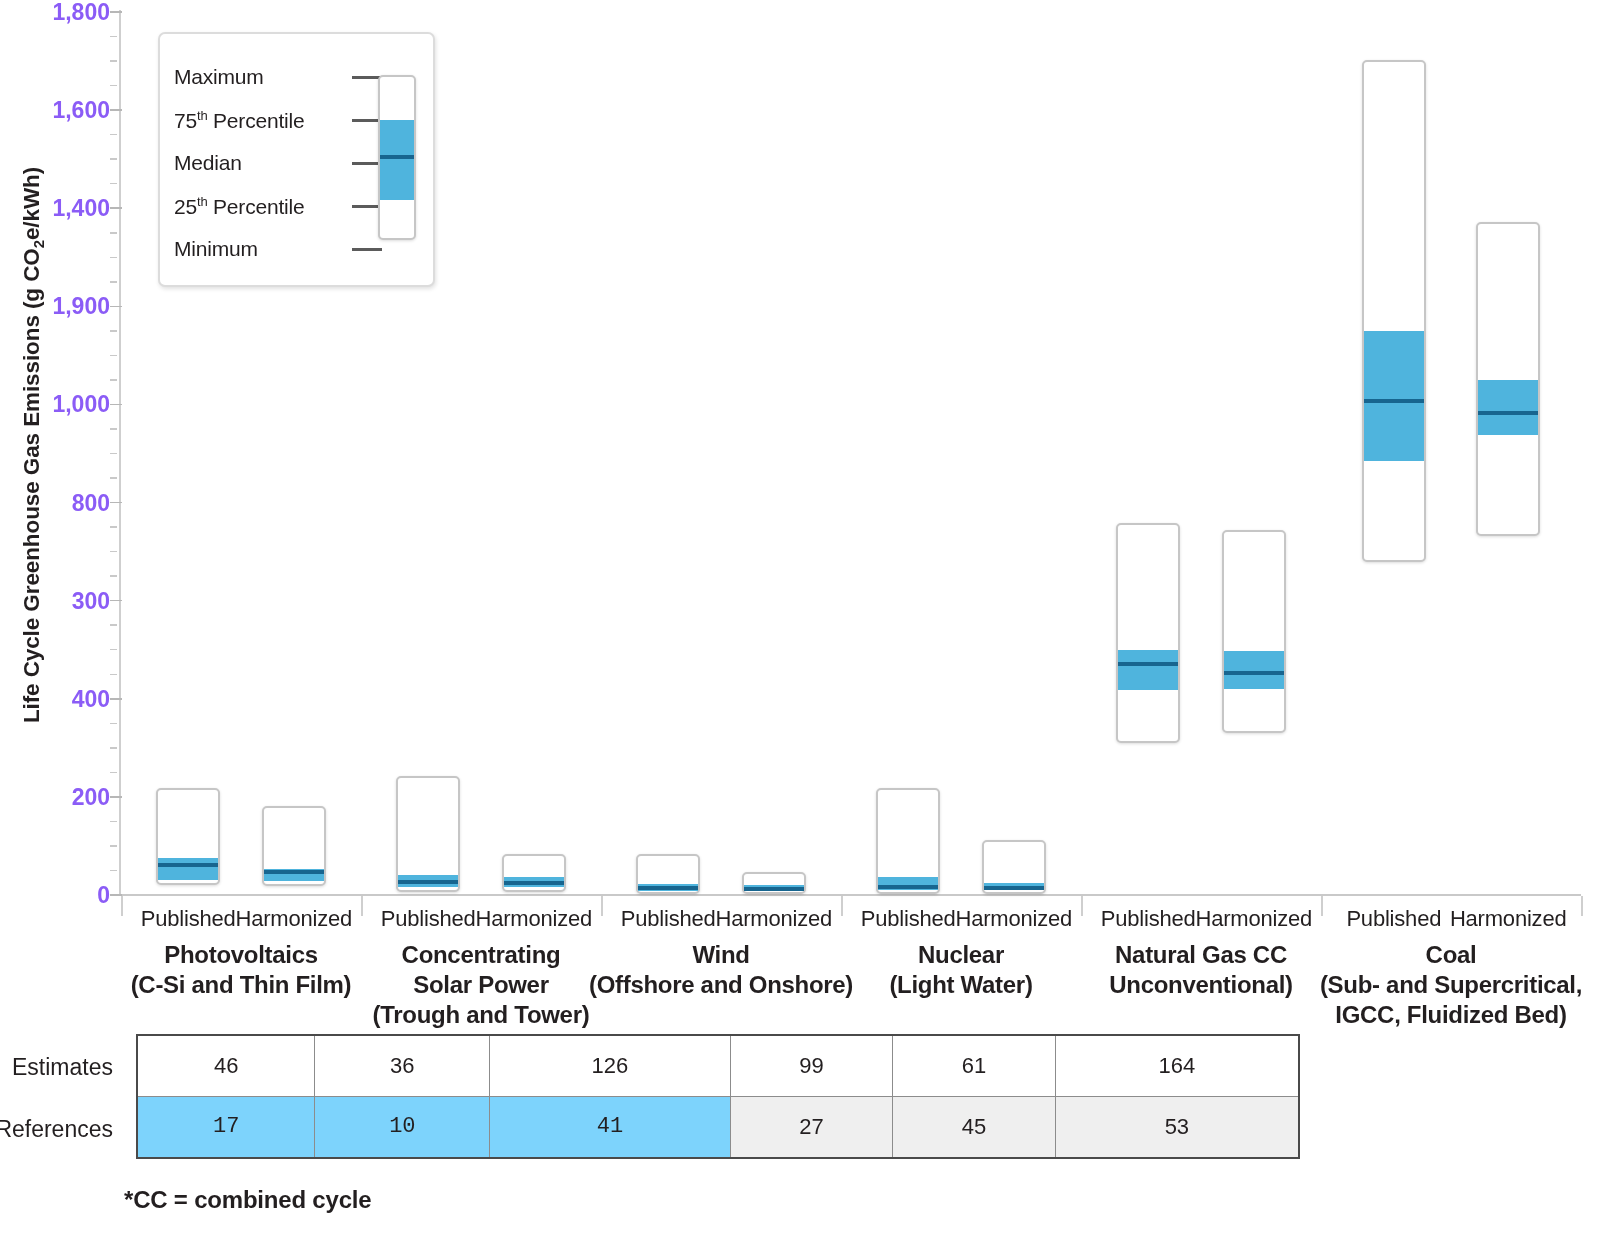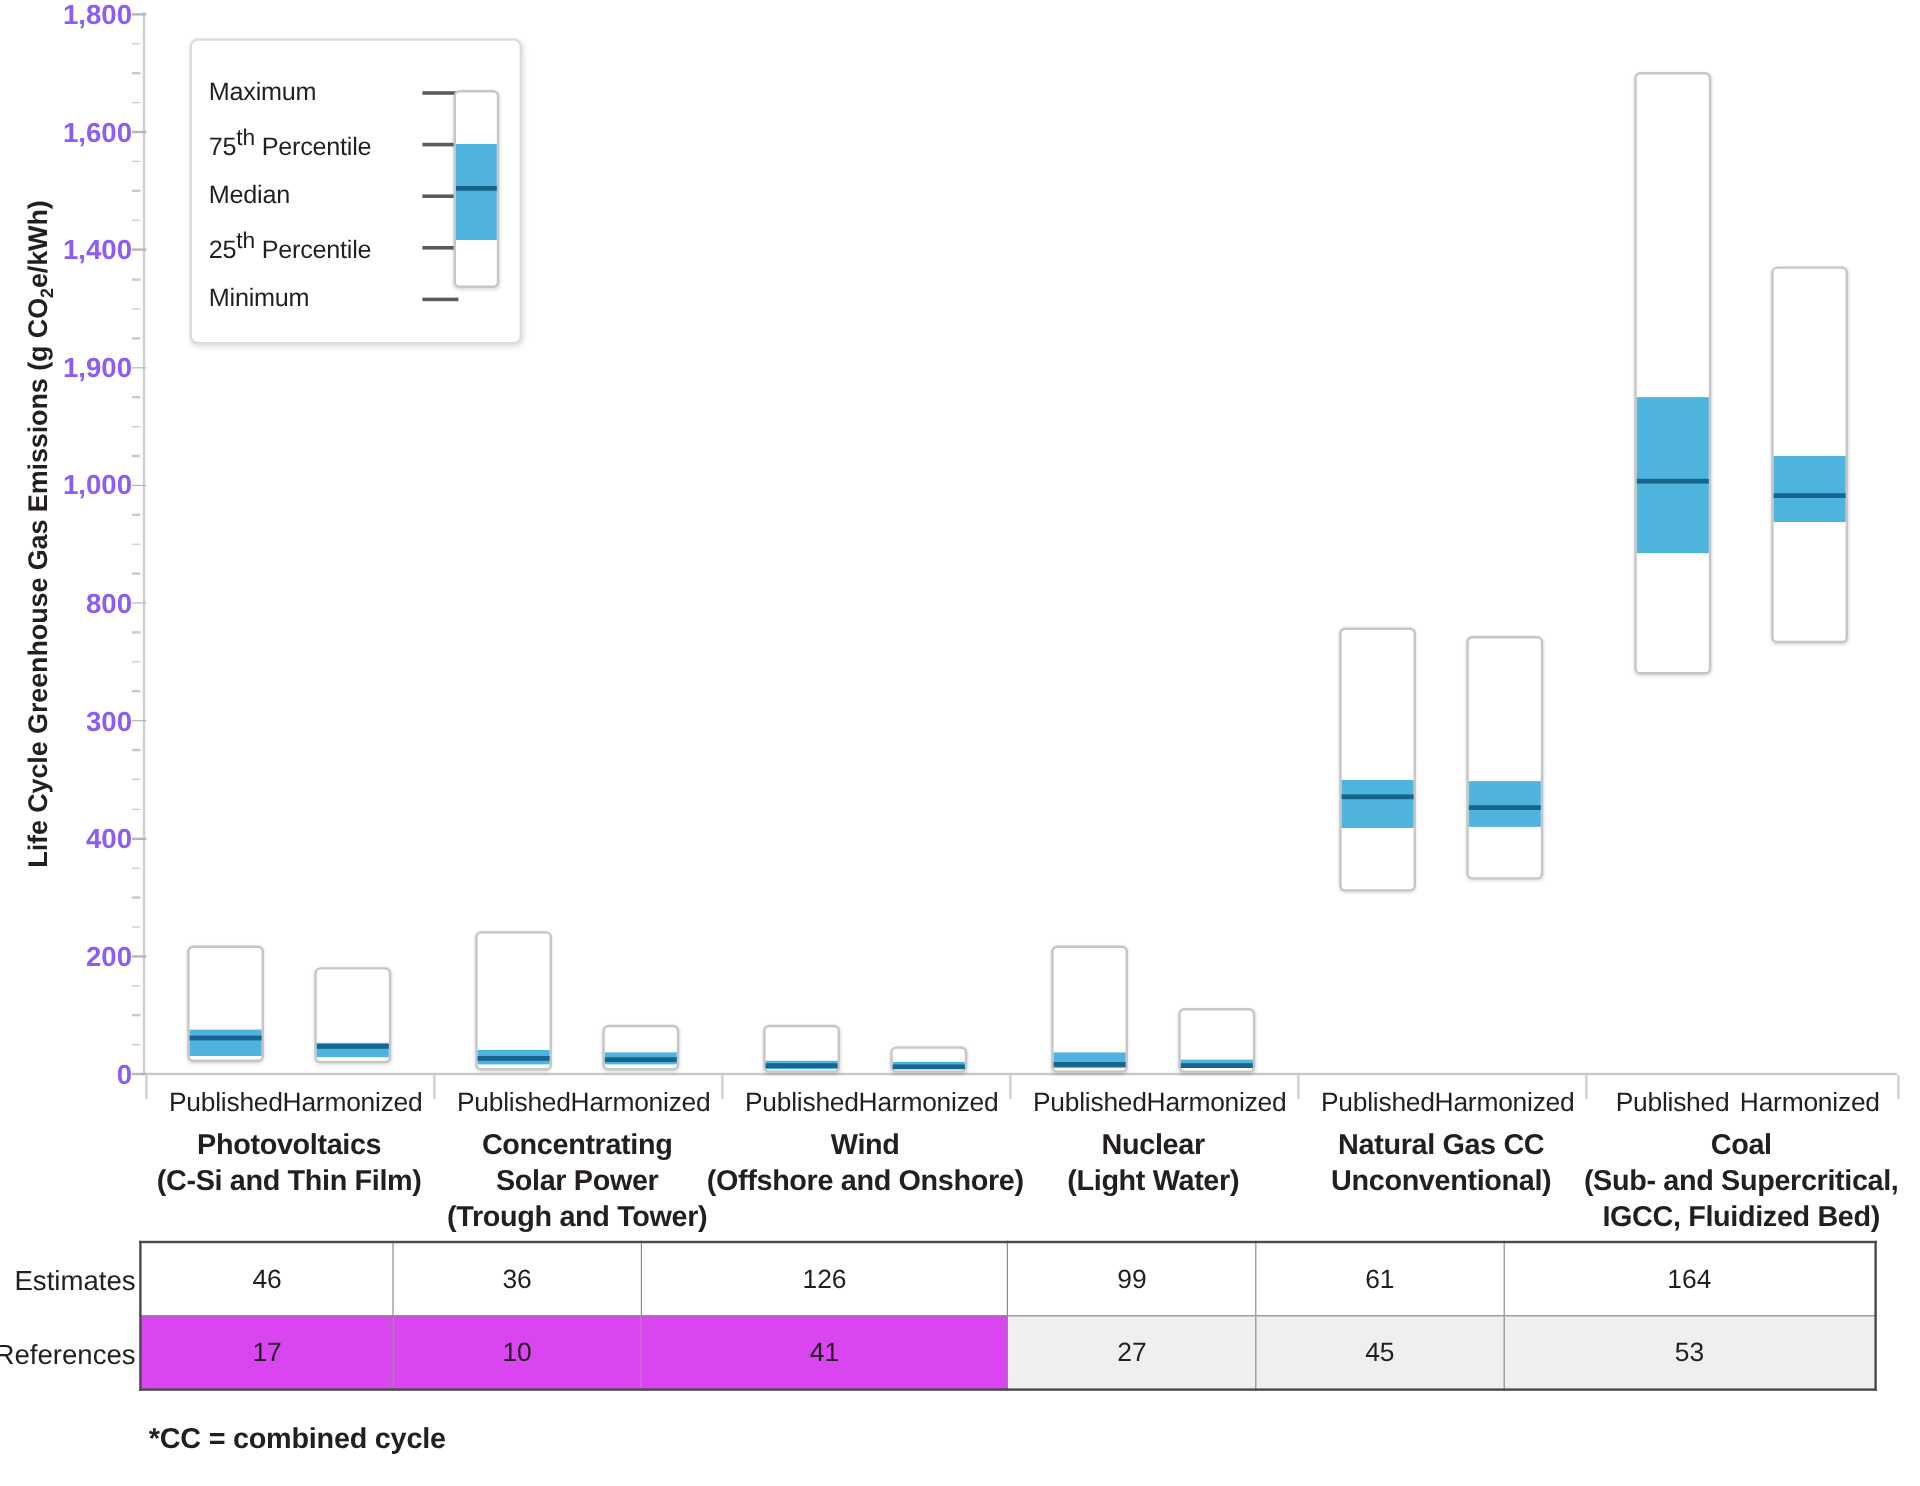--- a/index.html
+++ b/index.html
@@ -104,21 +104,21 @@
     position:absolute;
     left:14px; width:250px; height:22px;
     display:flex; align-items:center;
   }
   .legend-text {
     font-size:21px;
     color:#231f20;
     white-space:nowrap;
     letter-spacing:-0.2px;
   }
-  .legend-text sup { font-size:19px; }
+  .legend-text sup { font-size:13px; }
   .legend-dash {
     position:absolute;
     left:178px; width:30px; height:3px;
     background:#5b5b5b;
   }
   #legend-box {
     position:absolute;
     left:218px; top:41px;
     width:38px; height:165px;
     background:#ffffff;
@@ -152,35 +152,35 @@
     font-size:24px;
     font-weight:600;
     color:#231f20;
     line-height:30px;
     letter-spacing:-0.3px;
   }
 
   
   #data-table {
     position:absolute;
-    left:116px; top:1034px;
-    width:1448px; height:123px;
+    left:136px; top:1034px;
+    width:1164px; height:123px;
     border:2.5px solid #4a4a4a;
     border-collapse:collapse;
   }
   #data-table td {
     border:1.5px solid #8c8c8c;
     text-align:center;
     font-size:22px;
     color:#231f20;
     padding:0;
   }
   #data-table tr.row-estimates td { height:61px; background:#ffffff; }
   #data-table tr.row-references td { height:62px; }
-  td.cream { background:#d946ef; }
+  td.cream { background:#7dd3fc;font-family:Liberation Mono, monospace; }
   td.gray  { background:#efefef; }
 
   .row-head {
     position:absolute;
     right:1487px;
     width:130px;
     text-align:right;
     font-size:23px;
     color:#231f20;
     white-space:nowrap;

